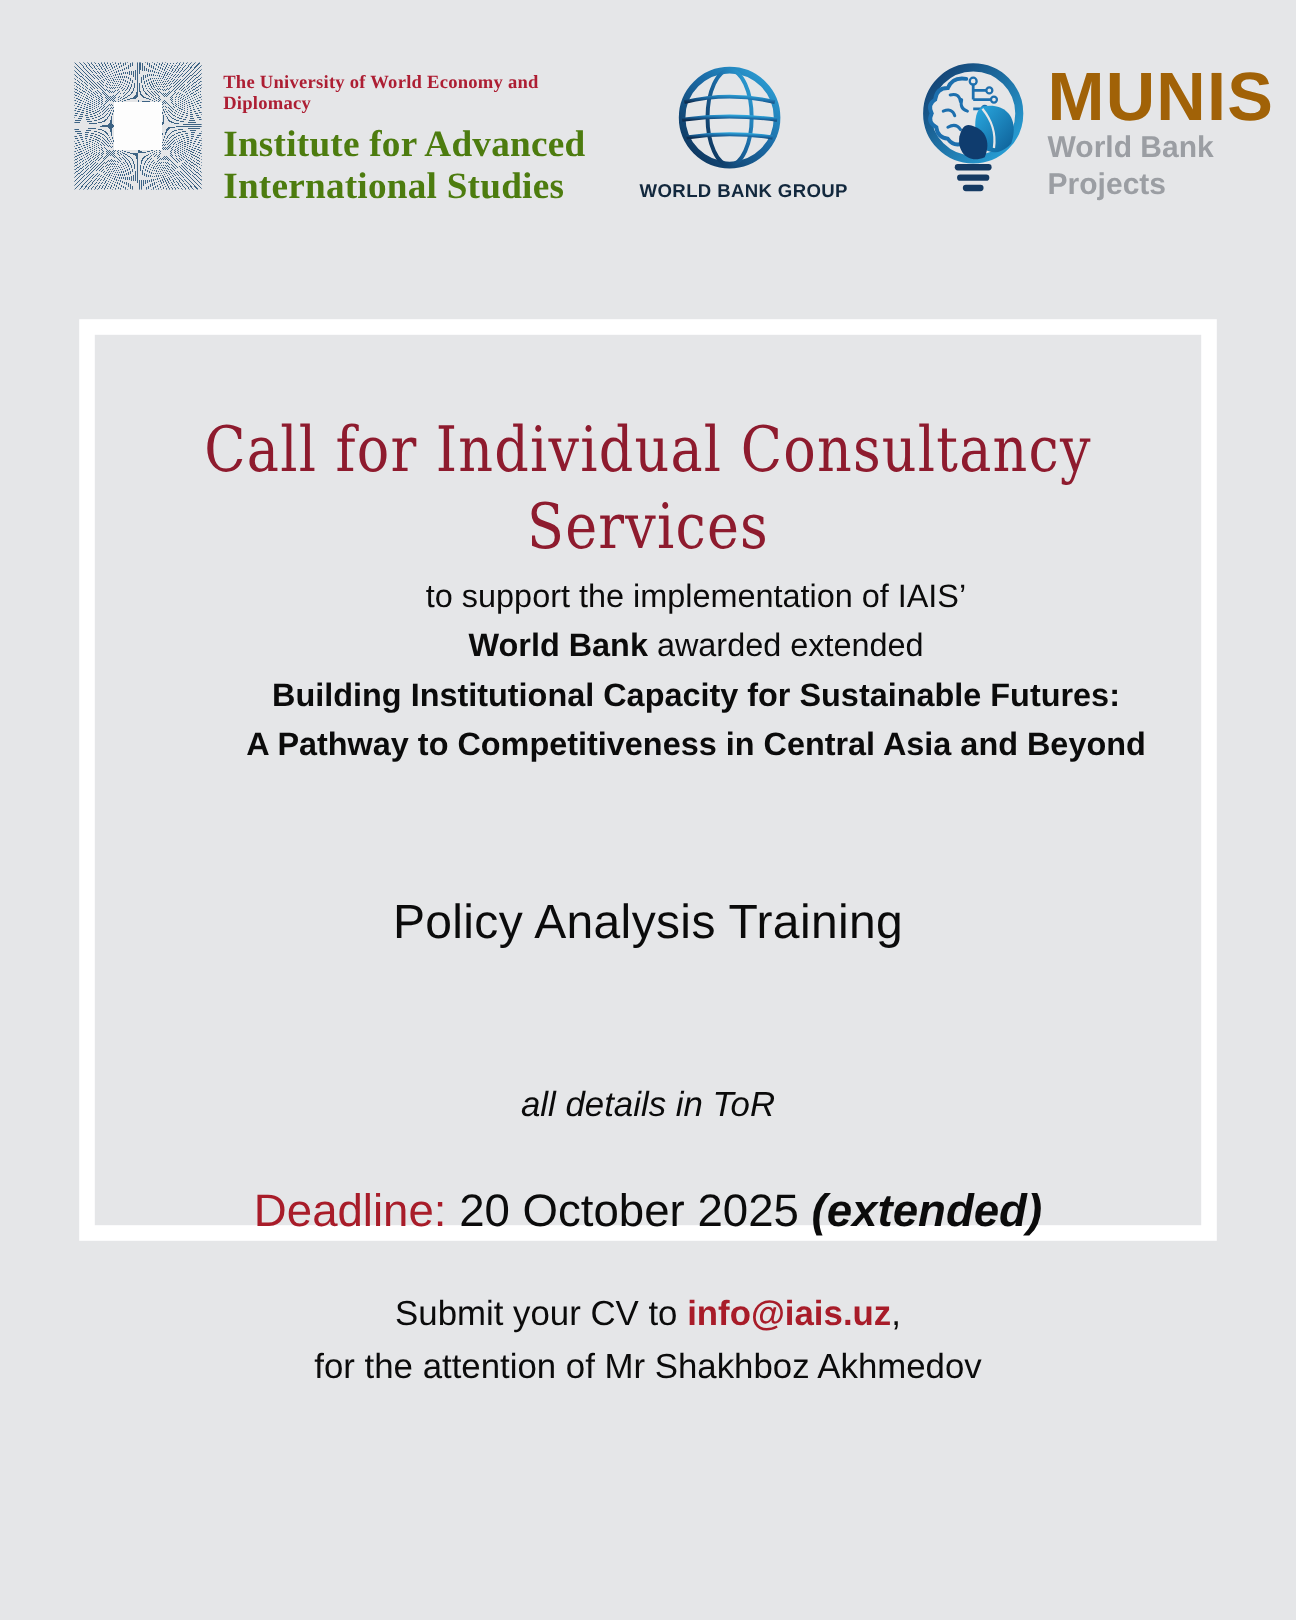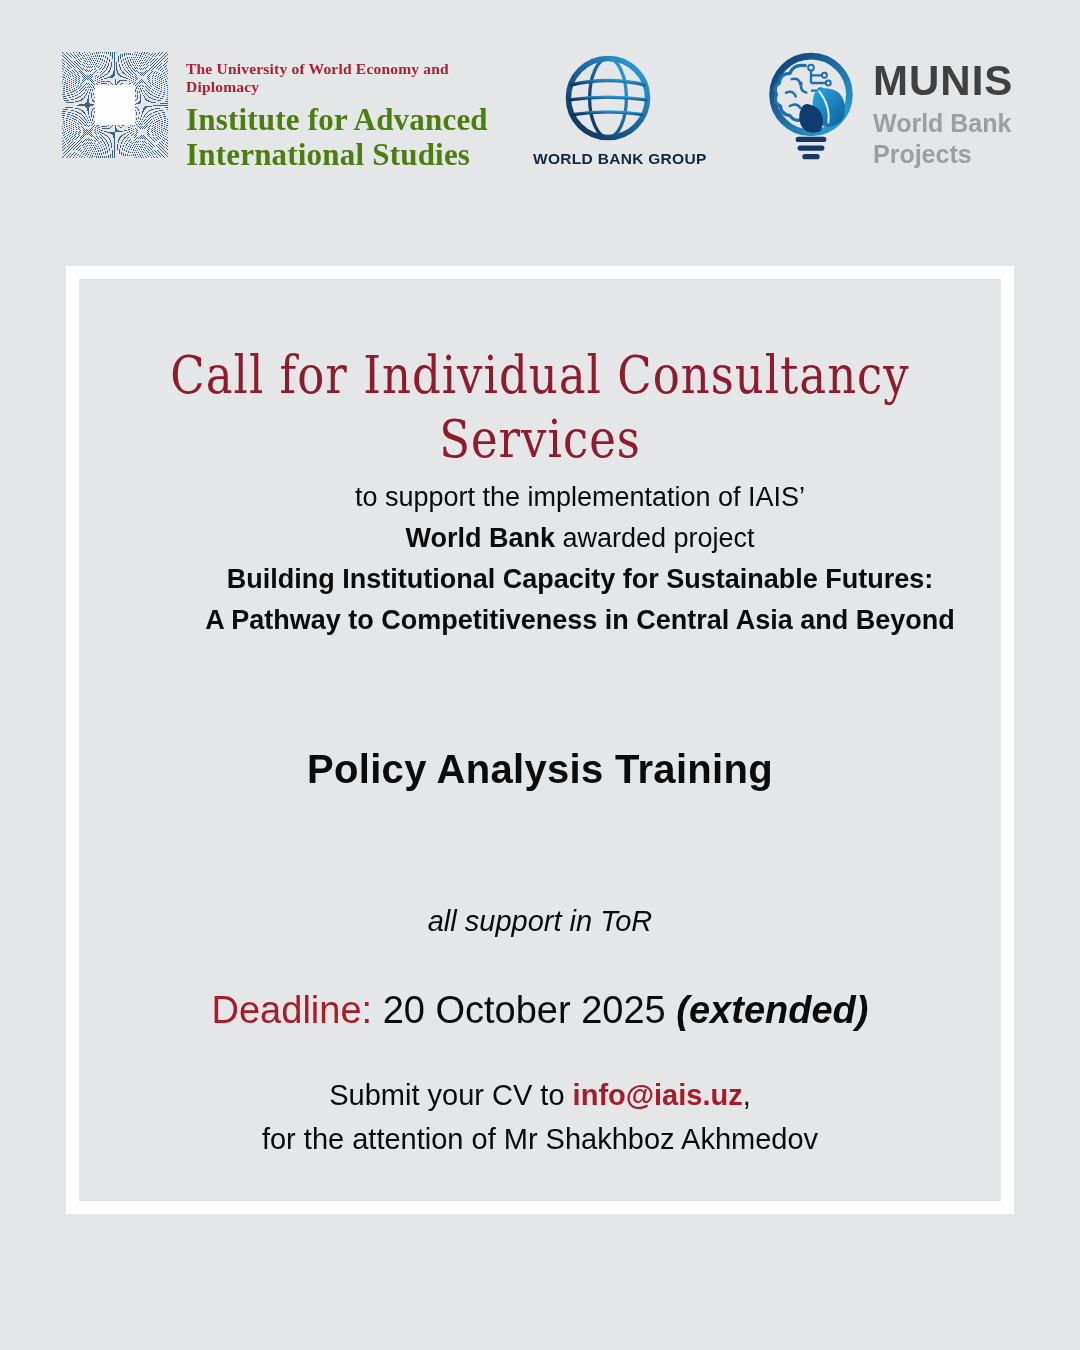--- a/index.html
+++ b/index.html
@@ -44,47 +44,47 @@
   .wb-logo { position: absolute; left: 533px; top: 52px; width: 150px; text-align: center; }
   .wb-globe { width: 92px; height: 92px; display: inline-block; }
   .wb-label {
     margin-top: 2px; font-size: 15.5px; font-weight: bold; color: #12283d;
     letter-spacing: 0.3px; white-space: nowrap;
   }
 
   .munis { position: absolute; left: 763px; top: 50px; display: flex; align-items: flex-start; }
   .munis-bulb { width: 96px; height: 114px; }
   .munis-text { margin-left: 14px; padding-top: 8px; }
-  .munis-title { font-size: 42px; font-weight: bold; color: #404040; letter-spacing: 1px; line-height: 46px; }
+  .munis-title { font-size: 57px; font-weight: bold; color: #a16207; letter-spacing: 1px; line-height: 46px; }
   .munis-sub { font-size: 25px; color: #9b9ea3; font-weight: bold; line-height: 31px; margin-top: 4px; }
 
   
   .frame {
     position: absolute; left: 66px; top: 266px;
-    width: 948px; height: 948px;
+    width: 948px; height: 768px;
     border: 13px solid #ffffff;
   }
   .frame > div { position: absolute; width: 100%; text-align: center; }
 
   .poster-title {
     top: 64px;
     font-family: "DejaVu Serif", serif;
     font-weight: 400;
     font-size: 45px; line-height: 55px;
     color: #8e1b2e;
     letter-spacing: 1px;
     transform: scaleY(1.16);
     transform-origin: 50% 0;
   }
 
   .intro { top: 198px; font-size: 27px; line-height: 41px; color: #0b0b0b; margin-left: 40px; }
   .bold { font-weight: bold; }
   .bold-italic { font-weight: bold; font-style: italic; }
 
-  .program-title { top: 468px; font-size: 40px; font-weight: bold; letter-spacing: 0.3px; }
+  .program-title { top: 468px; font-size: 40px; font-weight: normal; letter-spacing: 0.3px; }
 
   .details-note { top: 626px; font-size: 29px; font-style: italic; }
 
   .deadline { top: 710px; font-size: 38px; }
   .red { color: #a81c29; }
 
   .submit { top: 794px; font-size: 29px; line-height: 44px; }
   .email { color: #a81c29; font-weight: bold; }
 </style>
 </head>
@@ -163,28 +163,28 @@
 
 <div class="frame">
 
   <div class="poster-title">
     <div>Call for Individual Consultancy</div>
     <div>Services</div>
   </div>
 
   <div class="intro">
     <div>to support the implementation of IAIS’</div>
-    <div><span class="bold">World Bank</span><span> awarded project</span></div>
+    <div><span class="bold">World Bank</span><span> awarded extended</span></div>
     <div class="bold">Building Institutional Capacity for Sustainable Futures:</div>
     <div class="bold">A Pathway to Competitiveness in Central Asia and Beyond</div>
   </div>
 
   <div class="program-title">Policy Analysis Training</div>
 
-  <div class="details-note">all support in ToR</div>
+  <div class="details-note">all details in ToR</div>
 
   <div class="deadline"><span class="red">Deadline:</span><span> 20 October 2025 </span><span class="bold-italic">(extended)</span></div>
 
   <div class="submit">
     <div><span>Submit your CV to </span><span class="email">info@iais.uz</span><span>,</span></div>
     <div>for the attention of Mr Shakhboz Akhmedov</div>
   </div>
 
 </div>
 

